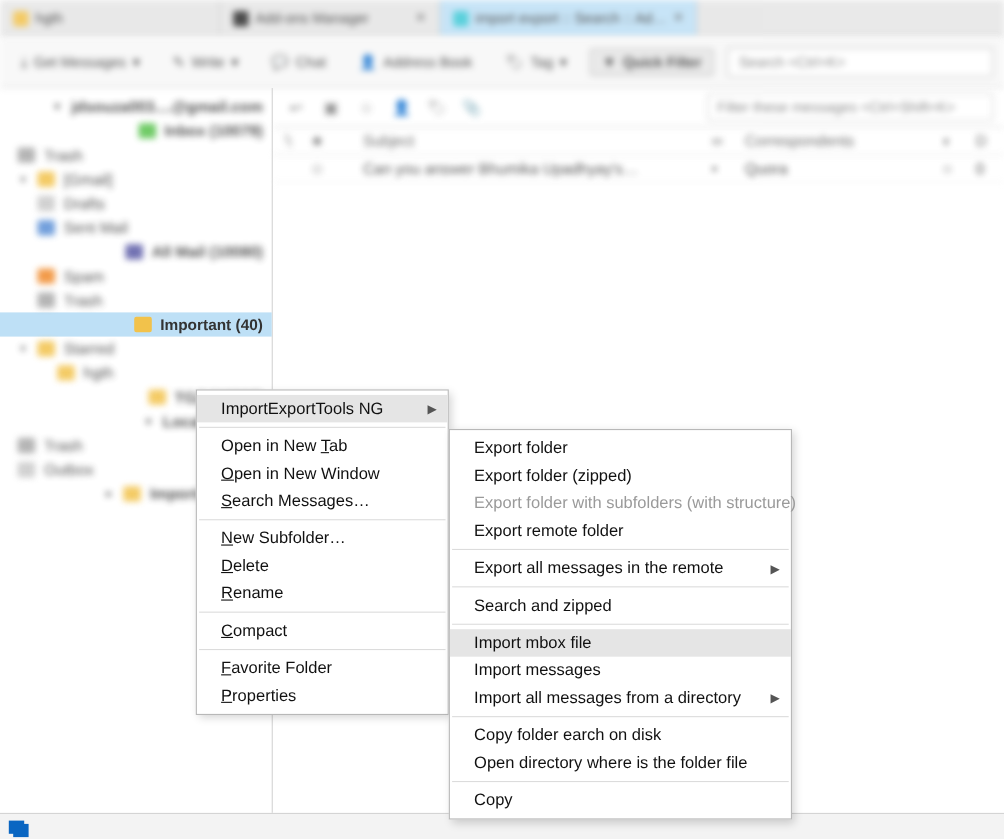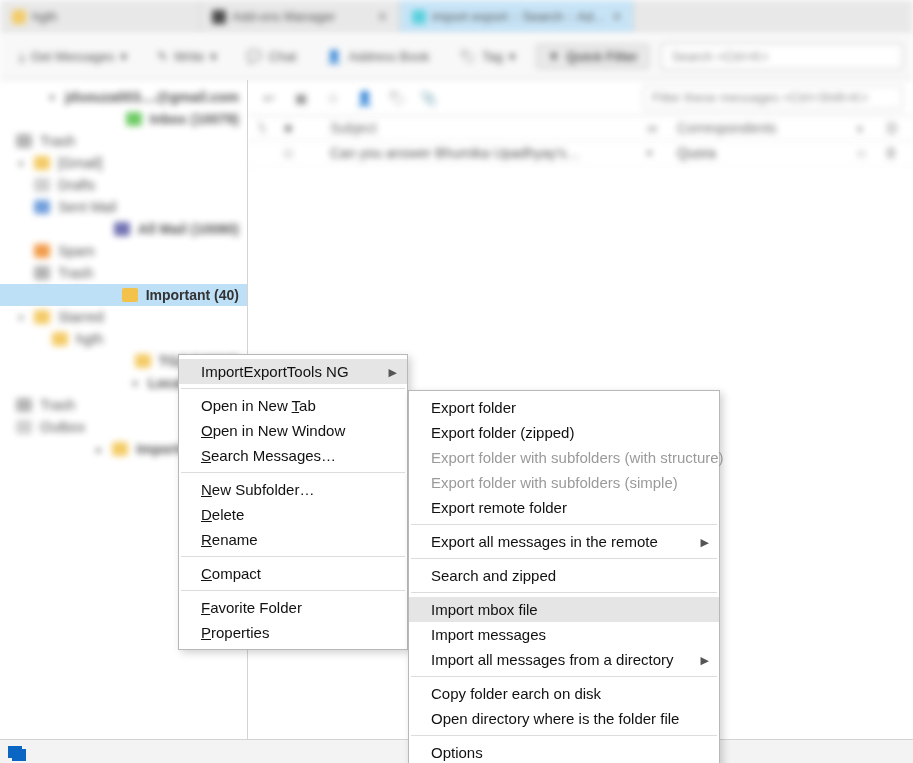--- a/index.html
+++ b/index.html
@@ -293,35 +293,33 @@
   <div class="mi"><span><u>C</u>ompact</span></div>
   <div class="sep"></div>
   <div class="mi"><span><u>F</u>avorite Folder</span></div>
   <div class="mi"><span><u>P</u>roperties</span></div>
 </div>
 
 <div id="ctx-sub" class="ctx">
   <div class="mi"><span>Export folder</span></div>
   <div class="mi"><span>Export folder (zipped)</span></div>
   <div class="mi disabled"><span>Export folder with subfolders (with structure)</span></div>
-  <div class="mi disabled"><span>Export folder with subfolders (simple)</span></div>
   <div class="mi"><span>Export remote folder</span></div>
   <div class="sep"></div>
   <div class="mi">
     <span>Export all messages in the remote</span>
     <span class="arrow">▶</span>
   </div>
   <div class="sep"></div>
   <div class="mi"><span>Search and zipped</span></div>
   <div class="sep"></div>
   <div class="mi hl"><span>Import mbox file</span></div>
   <div class="mi"><span>Import messages</span></div>
   <div class="mi">
     <span>Import all messages from a directory</span>
     <span class="arrow">▶</span>
   </div>
   <div class="sep"></div>
   <div class="mi"><span>Copy folder earch on disk</span></div>
   <div class="mi"><span>Open directory where is the folder file</span></div>
   <div class="sep"></div>
-  <div class="mi"><span>Options</span></div>
   <div class="mi"><span>Copy</span></div>
 </div>
 
 </body></html>

